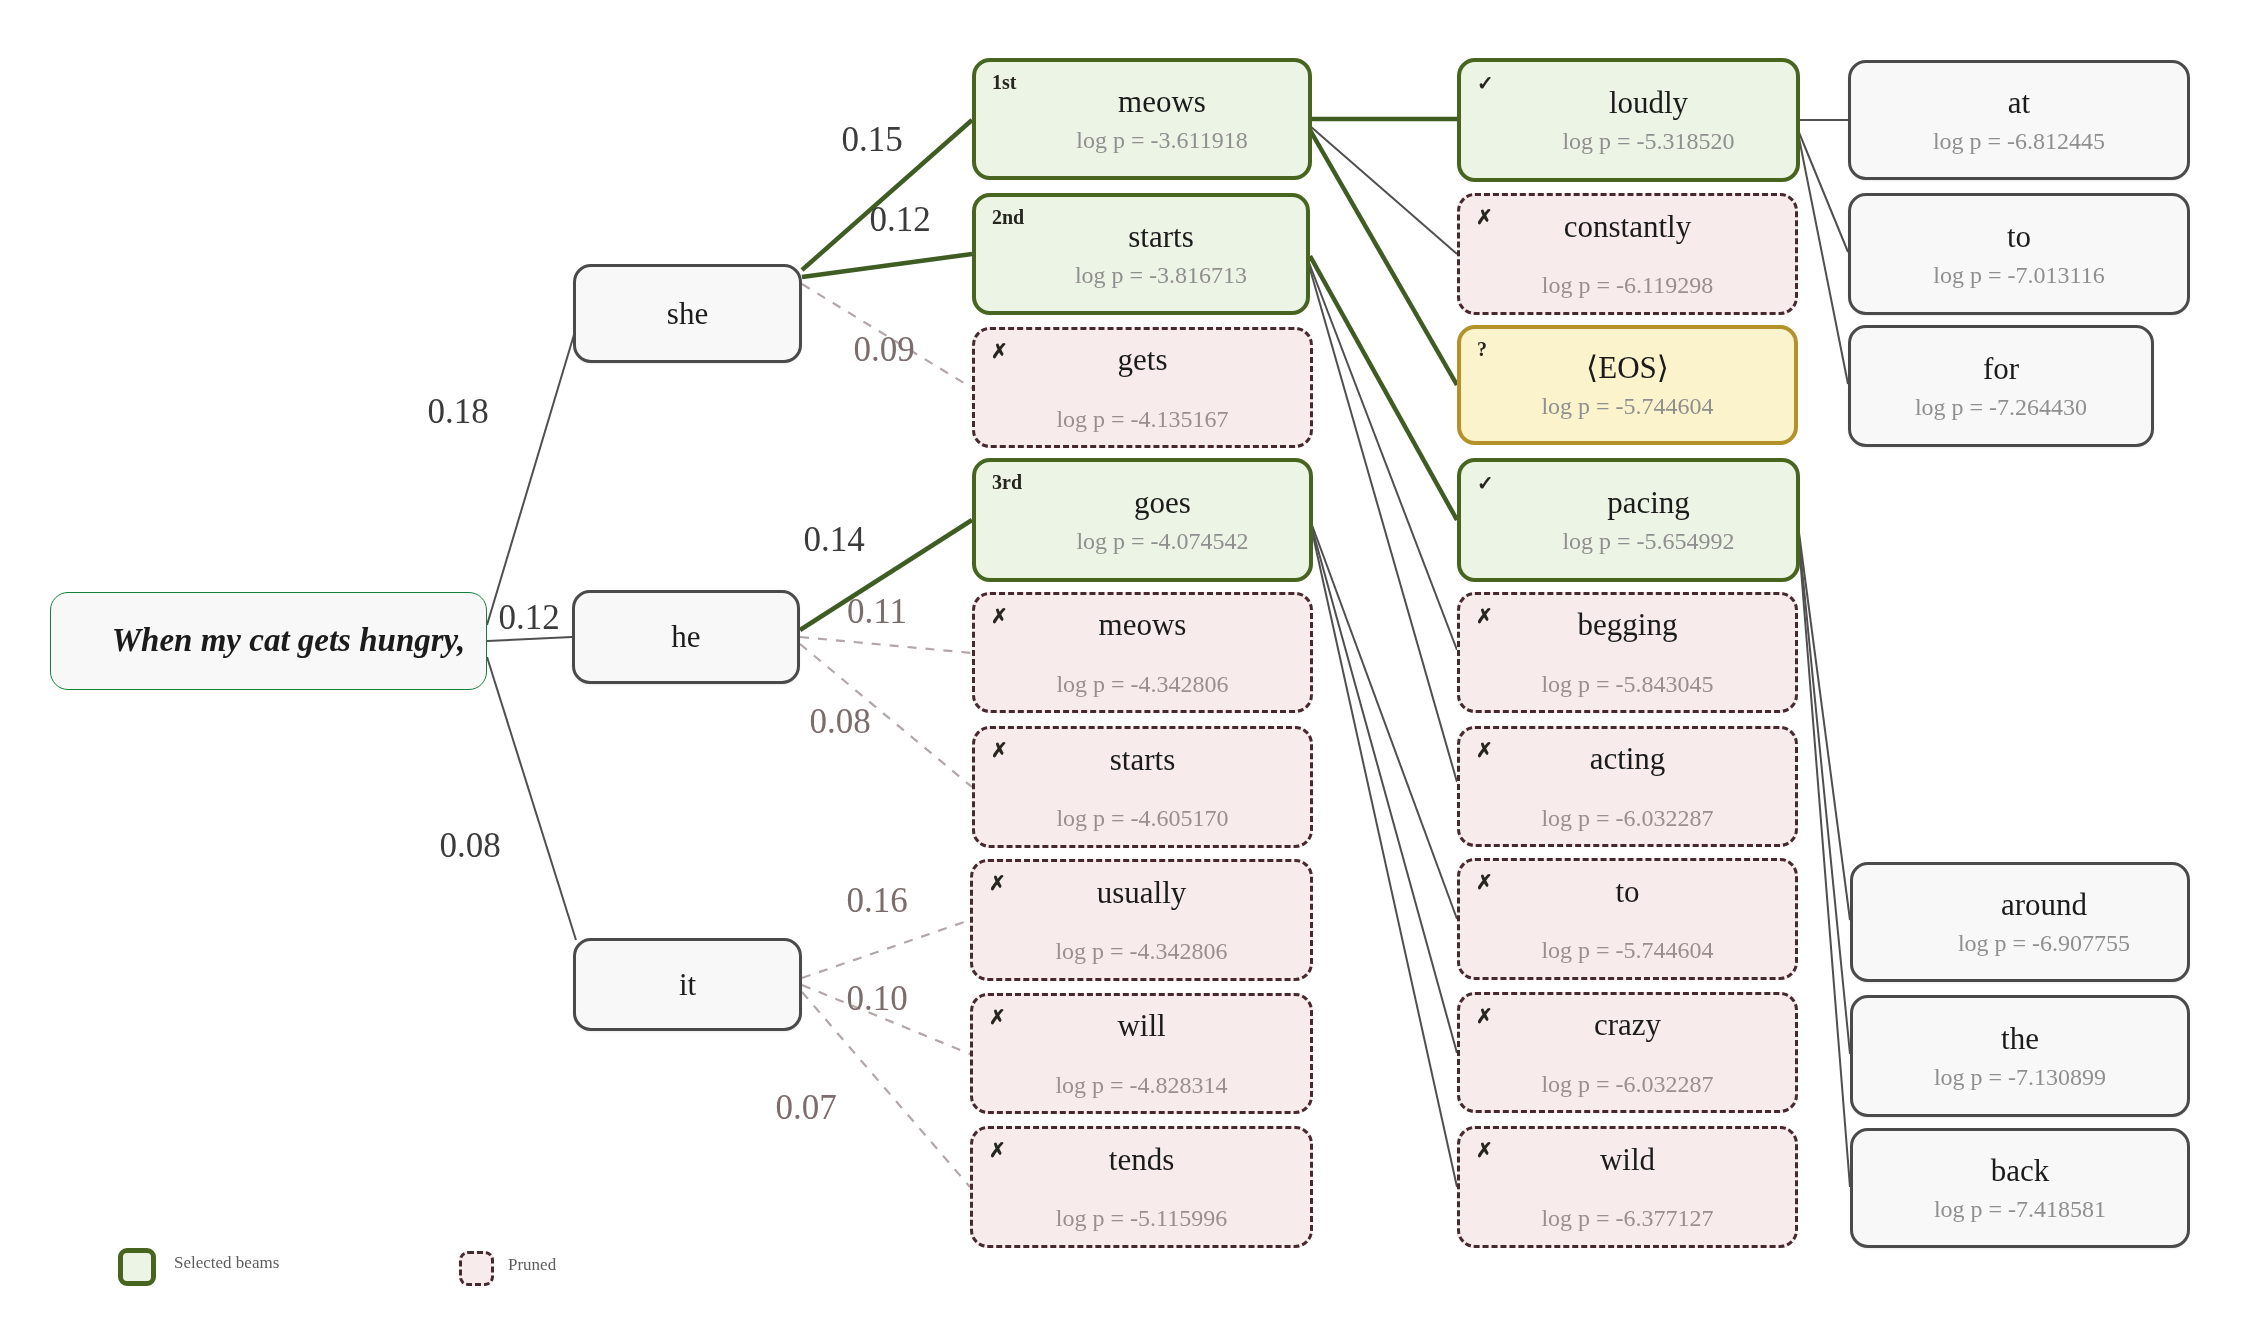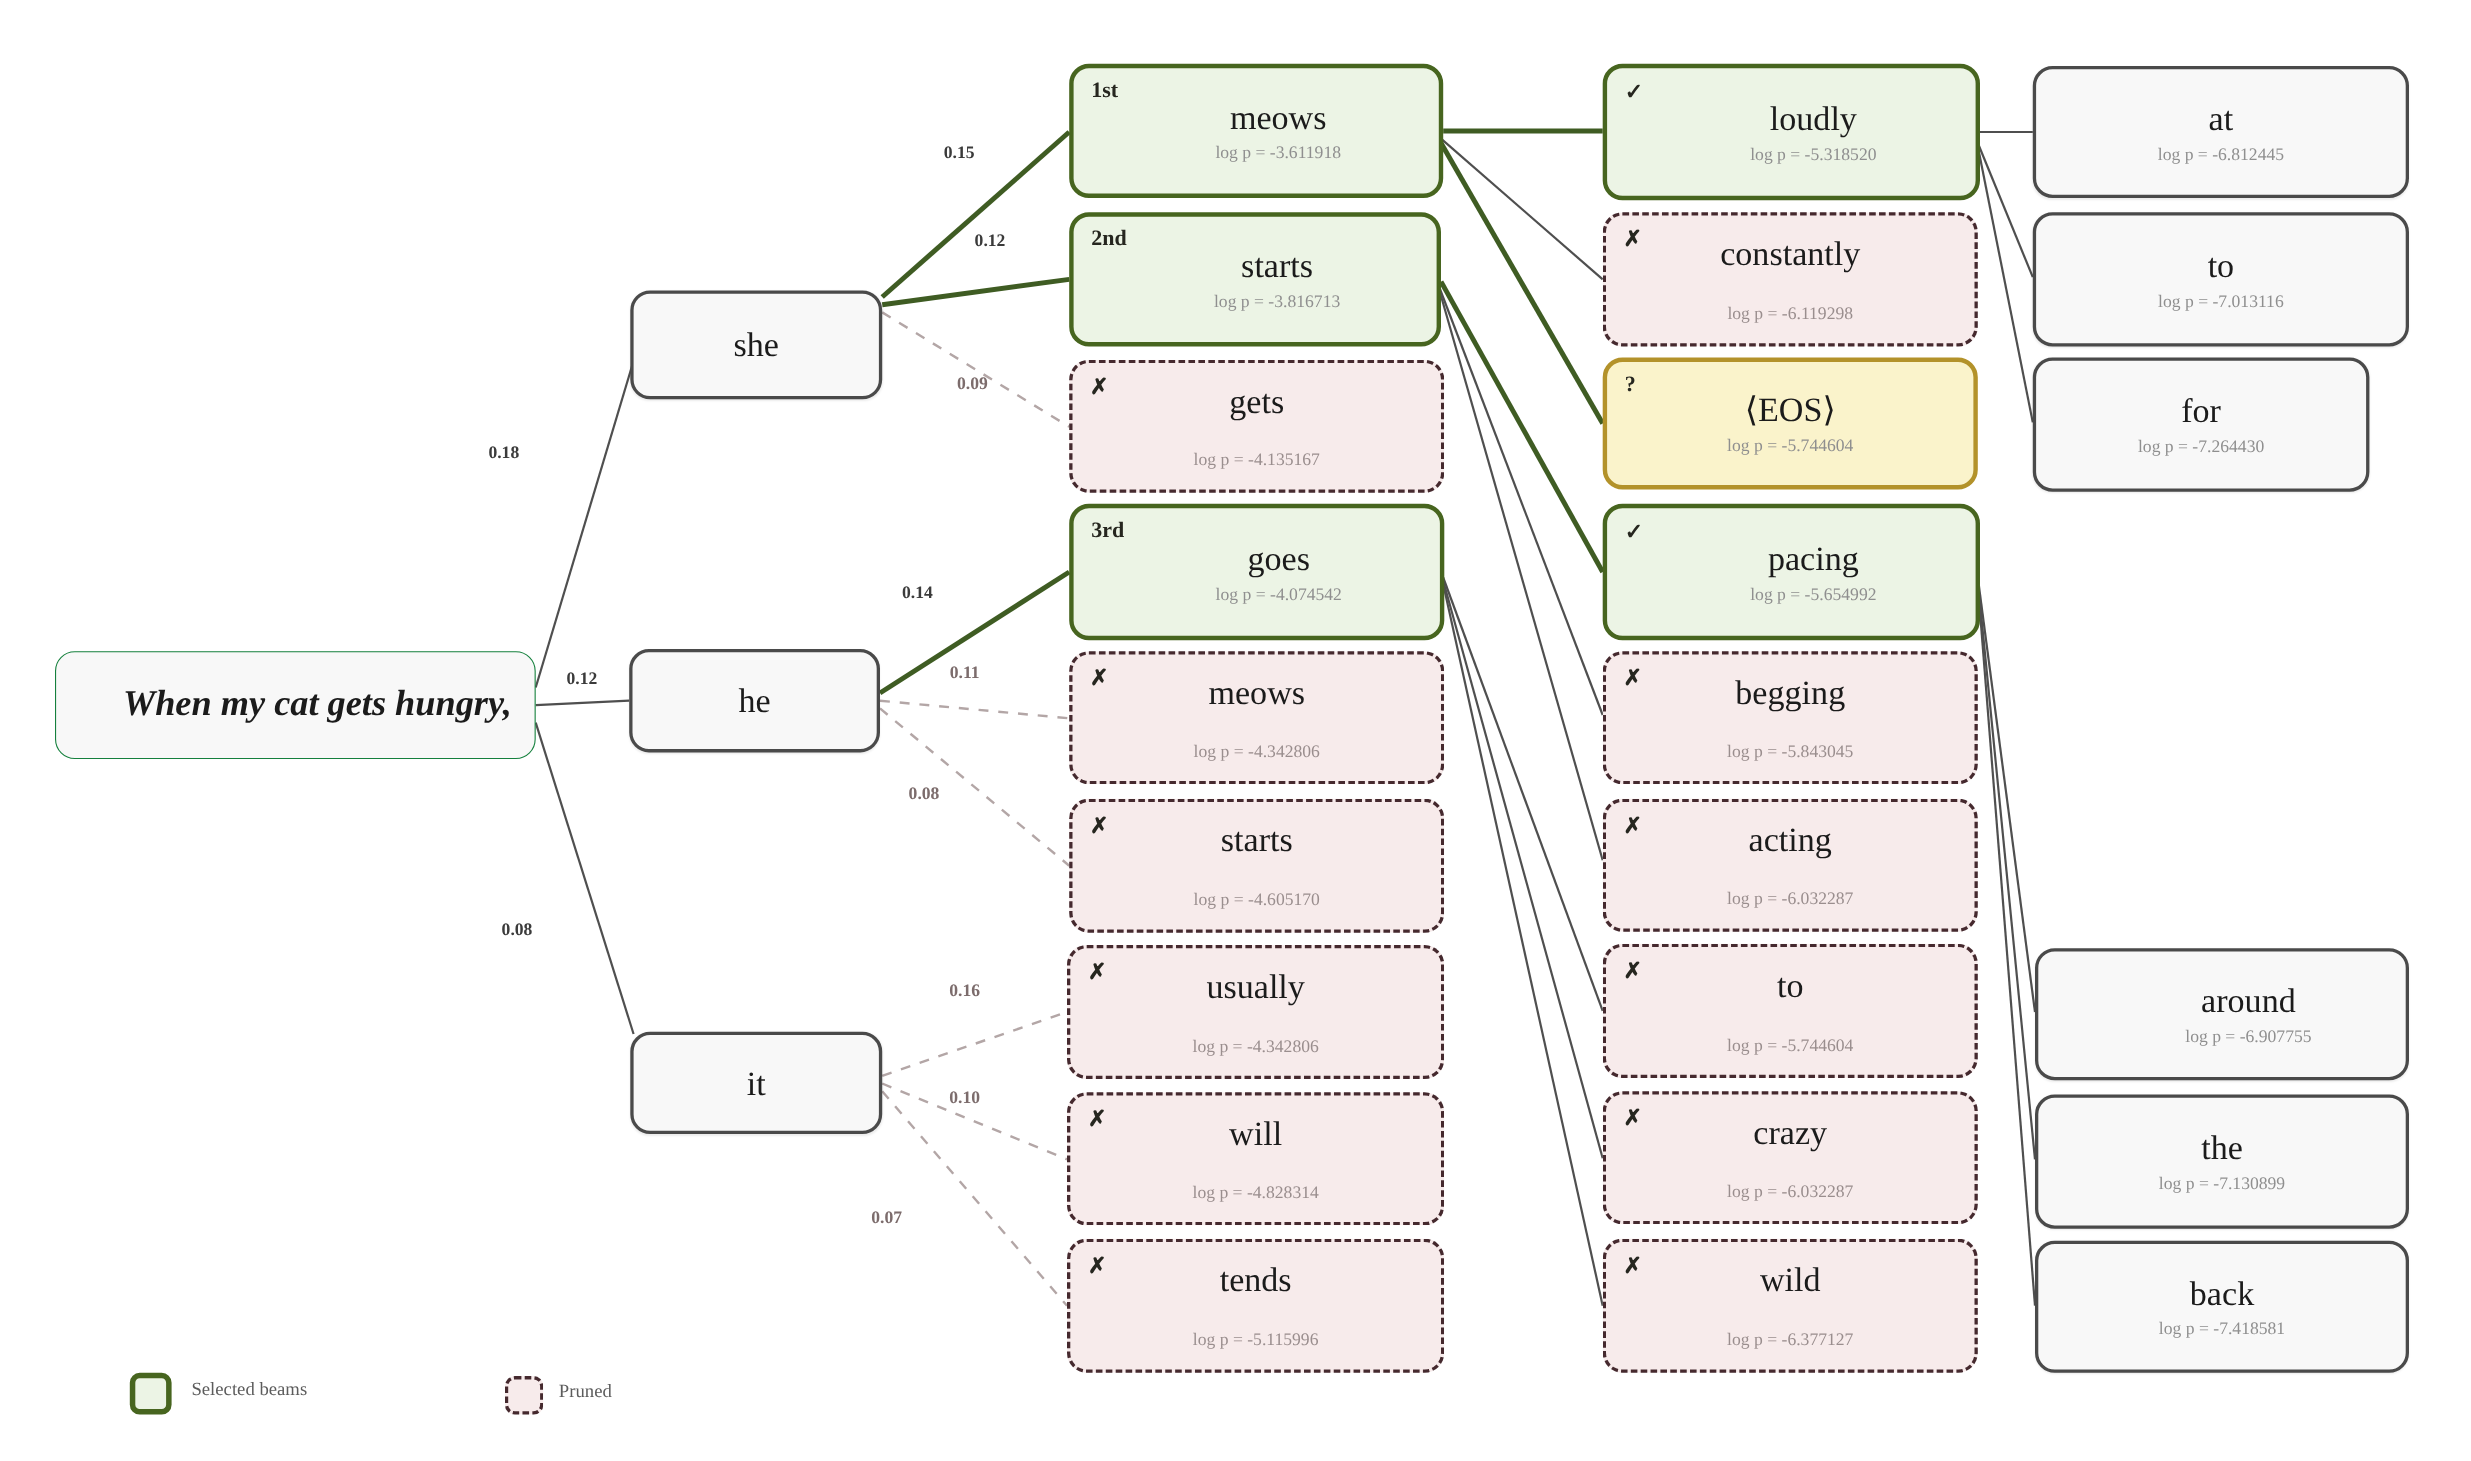--- a/index.html
+++ b/index.html
@@ -2,30 +2,30 @@
 <html><head>
 <meta charset="utf-8">
 <style>
   html,body{margin:0;padding:0;background:#ffffff;}
   #canvas{position:relative;width:2246px;height:1328px;background:#ffffff;overflow:hidden;
           font-family:"Liberation Serif","DejaVu Serif",serif;}
   #edges{position:absolute;left:0;top:0;width:2246px;height:1328px;}
   .node{position:absolute;box-sizing:border-box;border-radius:18px;background:#f8f8f8;
         display:flex;flex-direction:column;align-items:center;justify-content:center;}
   .node .word{font-size:31px;color:#1b1b1b;line-height:1.15;}
-  .node .logp{font-size:16px;color:#8f8f8f;margin-top:7px;}
+  .node .logp{font-size:24px;color:#8f8f8f;margin-top:7px;}
   .kind-root{border:1px solid #15803d;padding-left:40px;}
   .kind-root .word{font-style:italic;font-weight:bold;font-size:33px;}
   .kind-plain{border:3px solid #4a4a4a;box-shadow:0 1px 2px rgba(0,0,0,0.08);}
   .kind-selected{background:#ecf4e5;border:4px solid #47651f;padding-left:40px;}
   .kind-pruned{background:#f7ebeb;border:3px dashed #45292e;}
   .kind-pruned .logp{color:#9a8e8e;margin-top:28px;}
   .kind-eos{background:#faf3cb;border:4px solid #b3922a;}
   .badge{position:absolute;top:9px;left:16px;font-size:20px;font-weight:bold;color:#26261f;}
-  .edge-label{position:absolute;transform:translate(-50%,-50%);font-size:16px;color:#3b3b3b;font-weight:bold;}
+  .edge-label{position:absolute;transform:translate(-50%,-50%);font-size:35px;color:#3b3b3b;}
   .edge-label.lab-dashed{color:#7c6c6c;}
   #legend-row{position:absolute;left:0;top:0;width:100%;height:100%;pointer-events:none;}
   .legend-swatch{position:absolute;box-sizing:border-box;border-radius:9px;}
   .legend-swatch.sw-selected{left:118px;top:1248px;width:38px;height:38px;
       background:#ecf4e5;border:5px solid #47651f;}
   .legend-swatch.sw-pruned{left:459px;top:1251px;width:35px;height:35px;
       background:#f7ebeb;border:3px dashed #45292e;}
   .legend-label{position:absolute;font-size:17px;color:#5c5c5c;}
   .legend-label.ll-selected{left:174px;top:1253px;}
   .legend-label.ll-pruned{left:508px;top:1255px;}

